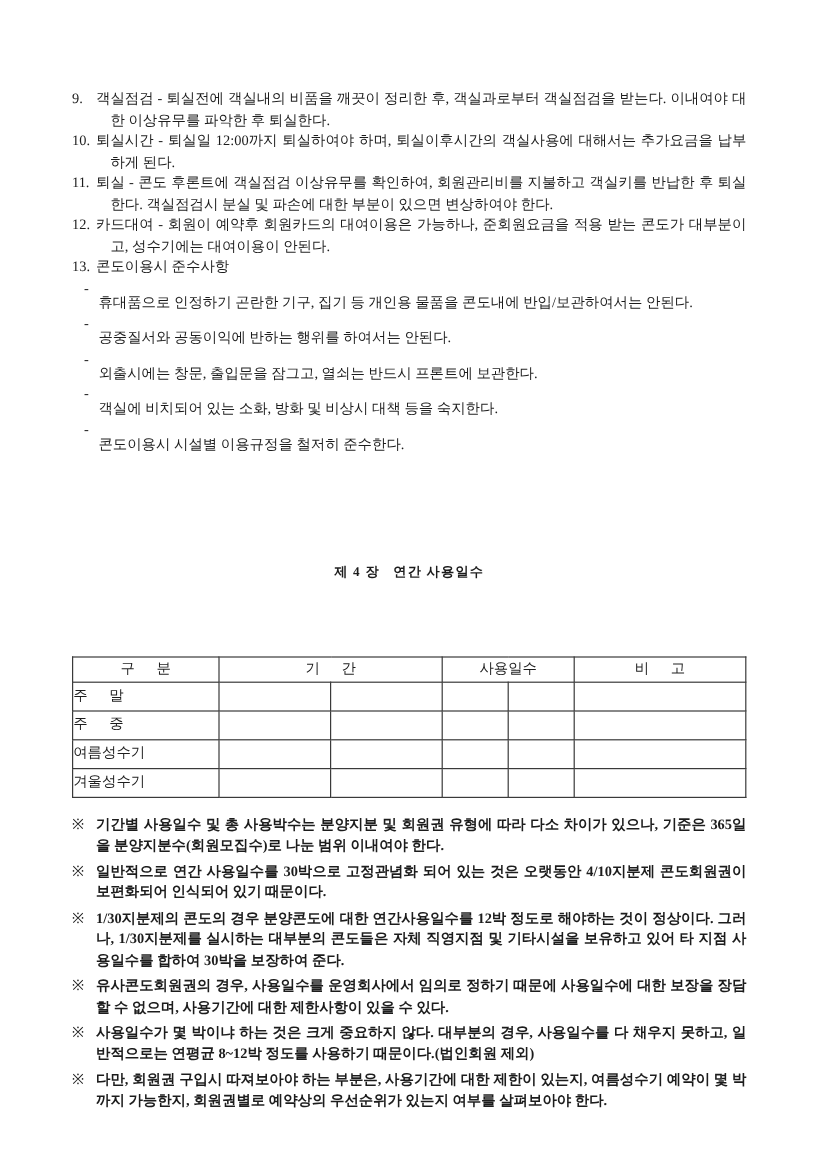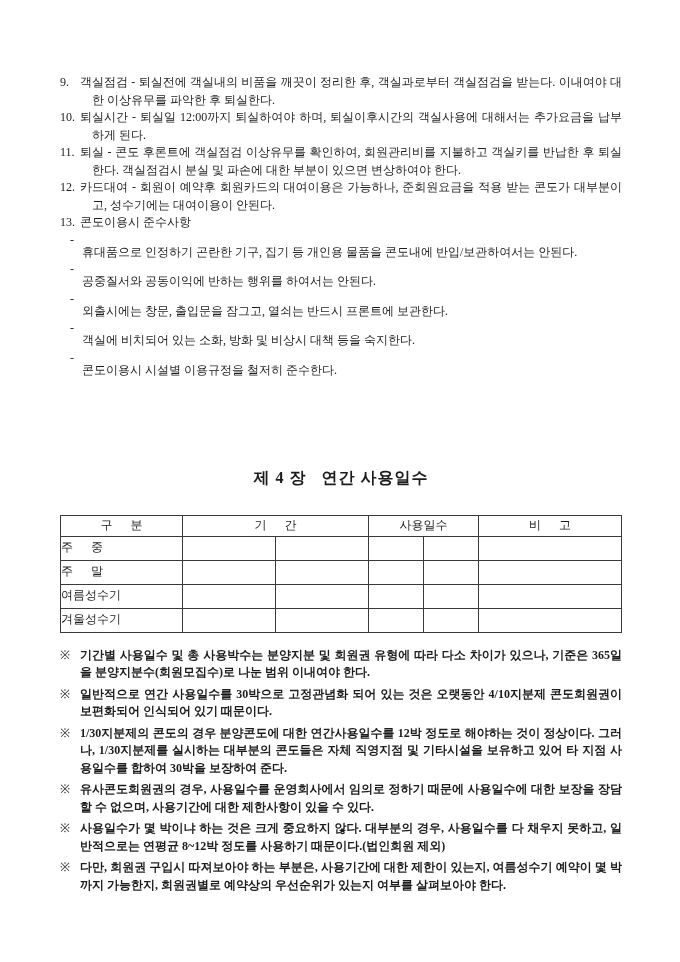--- a/index.html
+++ b/index.html
@@ -50,26 +50,26 @@
   .sub-body {
     flex: 1;
     text-align: justify;
     word-break: break-all;
     margin-top: 12px;
   }
   .chapter-title {
     margin-top: 90px;
     text-align: center;
     font-weight: bold;
-    font-size: 16px;
+    font-size: 11px;
     letter-spacing: 1px;
     white-space: pre;
   }
   table.usage-table {
-    margin-top: 28px;
+    margin-top: 60px;
     width: 100%;
     border-collapse: collapse;
     table-layout: fixed;
   }
   table.usage-table th,
   table.usage-table td {
     border: 1px solid #3a3a3a;
     font-weight: normal;
     font-size: 12px;
     padding: 0;
@@ -176,29 +176,29 @@
     <thead>
       <tr>
         <th>구      분</th>
         <th colspan="2">기      간</th>
         <th colspan="2">사용일수</th>
         <th>비      고</th>
       </tr>
     </thead>
     <tbody>
       <tr>
+        <td class="row-label">주      말</td>
+        <td></td>
+        <td></td>
+        <td></td>
+        <td></td>
+        <td></td>
+      </tr>
+      <tr>
         <td class="row-label">주      중</td>
-        <td></td>
-        <td></td>
-        <td></td>
-        <td></td>
-        <td></td>
-      </tr>
-      <tr>
-        <td class="row-label">주      말</td>
         <td></td>
         <td></td>
         <td></td>
         <td></td>
         <td></td>
       </tr>
       <tr>
         <td class="row-label">여름성수기</td>
         <td></td>
         <td></td>

